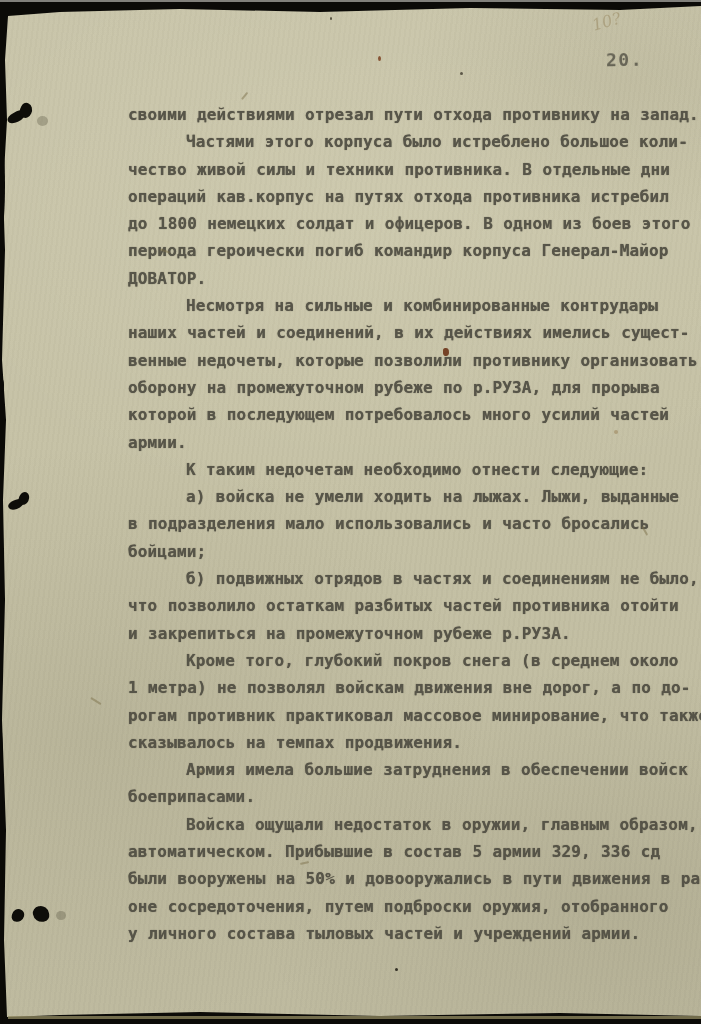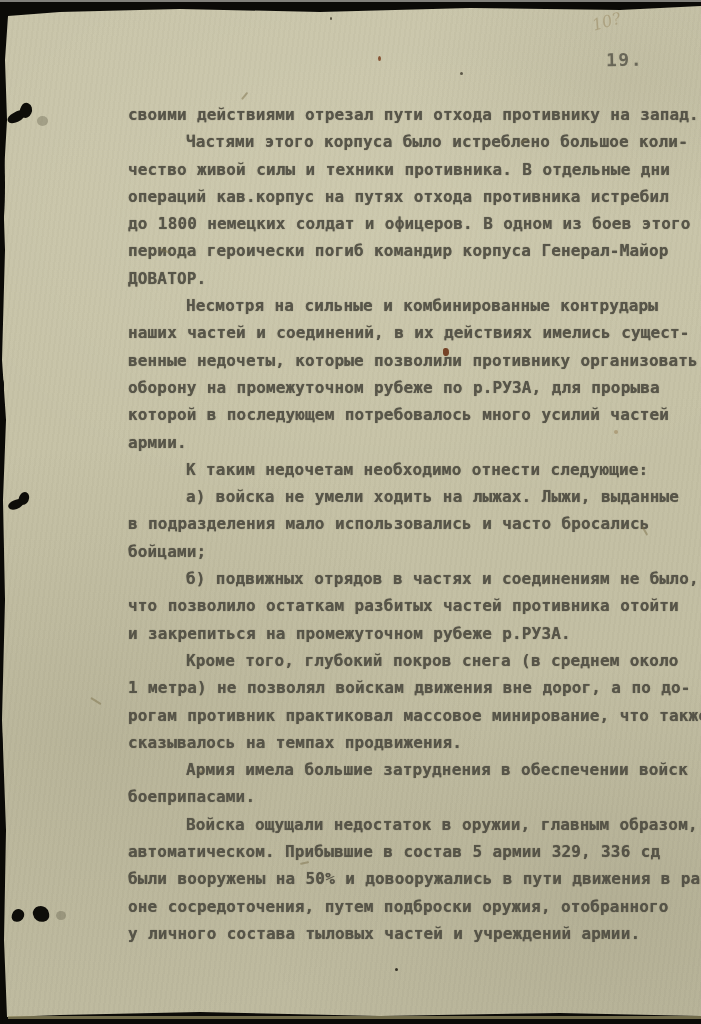--- a/index.html
+++ b/index.html
@@ -111,21 +111,21 @@
 
 <div class="scan">
 
   <div class="paper"></div>
 
   <div class="scan-top-line"></div>
   <div class="bottom-edge"></div>
 
   <div class="pencil">10?</div>
 
-  <div class="pagenum">19.</div>
+  <div class="pagenum">20.</div>
 
   <div class="body-text" id="body-text">
       <div class="line">своими действиями отрезал пути отхода противнику на запад.</div>
       <div class="line indent">Частями этого корпуса было истреблено большое коли-</div>
       <div class="line">чество живой силы и техники противника. В отдельные дни</div>
       <div class="line">операций кав.корпус на путях отхода противника истребил</div>
       <div class="line">до 1800 немецких солдат и офицеров. В одном из боев этого</div>
       <div class="line">периода героически погиб командир корпуса Генерал-Майор</div>
       <div class="line">ДОВАТОР.</div>
       <div class="line indent">Несмотря на сильные и комбинированные контрудары</div>

